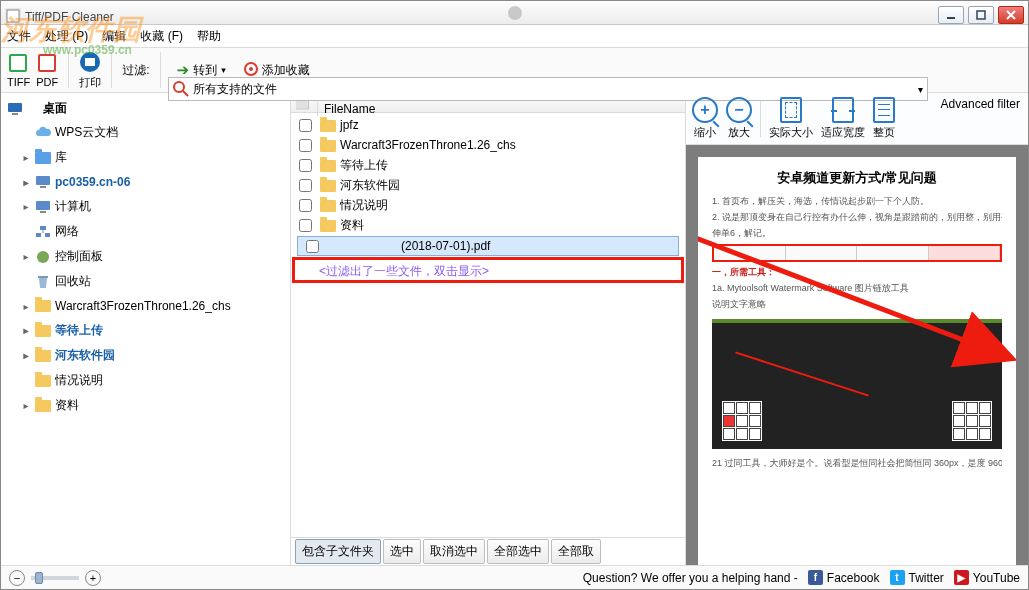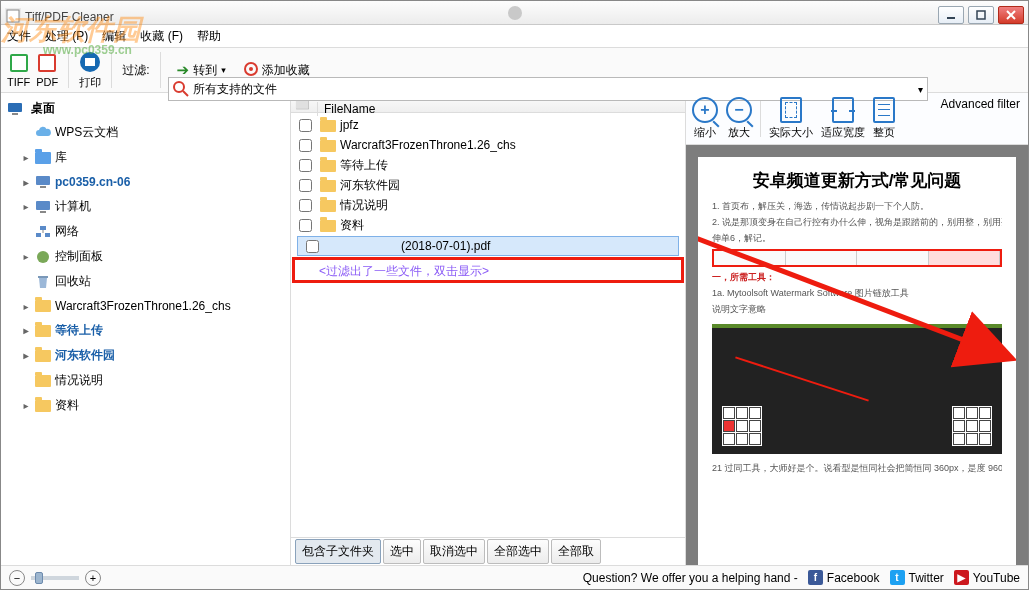--- a/index.html
+++ b/index.html
@@ -17,33 +17,33 @@
 .winbtn svg { width: 10px; height: 10px; }
 
 
 .menubar { height: 22px; display: flex; align-items: center; padding: 0 6px; gap: 14px; position: relative; }
 .menubar span { cursor: pointer; }
 .watermark { position: absolute; left: 0; top: -14px; font-size: 28px; color: rgba(255,140,20,0.45); font-weight: bold; font-style: italic; pointer-events: none; z-index: 50; }
 .watermark small { font-size: 12px; color: rgba(80,170,60,0.55); font-style: normal; display: block; margin-top: -6px; margin-left: 42px; }
 
 
 .toolbar { height: 46px; border-top: 1px solid #dcdcdc; border-bottom: 1px solid #dcdcdc; display: flex; align-items: center; padding: 0 6px; gap: 6px; background: #fafafa; }
-.tb-col { display: flex; flex-direction: column; align-items: center; gap: 2px; }
+.tb-col { display: flex; flex-direction: column; gap: 2px; }
 .tb-col .lbl { font-size: 11px; }
 .tb-icon { width: 22px; height: 22px; display: flex; align-items: center; justify-content: center; }
 .tb-sep { width: 1px; height: 36px; background: #dcdcdc; margin: 0 4px; }
 .tb-btn { display: flex; align-items: center; gap: 4px; padding: 2px 6px; cursor: pointer; }
 .filter-box { flex: 1; display: flex; align-items: center; border: 1px solid #b9b9b9; height: 24px; background: #fff; padding: 0 4px; }
 .filter-box .fi-icon { width: 16px; height: 16px; margin-right: 4px; }
 .adv { margin-left: 8px; cursor: pointer; }
 
 
 .main { display: flex; height: calc(100% - 24px - 22px - 46px - 24px); }
 .tree { width: 290px; border-right: 1px solid #dcdcdc; overflow: auto; padding: 4px 2px; }
-.tree .root { font-weight: bold; display: flex; align-items: center; gap: 8px; padding: 3px 4px; text-align: right; }
+.tree .root { font-weight: bold; display: flex; align-items: center; gap: 20px; padding: 3px 4px; text-align: right; }
 .tree ul { list-style: none; padding-left: 16px; }
 .tree li { padding: 2px 0; }
 .tree .row { display: flex; align-items: center; gap: 4px; cursor: pointer; padding: 2px; }
 .tree .row.sel { color: #1a5fa8; font-weight: bold; }
 .tree .tw { width: 10px; text-align: center; color: #666; font-size: 10px; }
 .tree .icn { width: 16px; height: 16px; flex-shrink: 0; }
 .folder-icon { width: 16px; height: 12px; background: #f6c860; border-radius: 1px; position: relative; margin-top: 2px; }
 .folder-icon::before { content:""; position:absolute; top:-3px; left:0; width:7px; height:3px; background:#f6c860; border-radius:1px 1px 0 0; }
 .blue-folder { background: #5aa0e8; }
 .blue-folder::before { background:#5aa0e8; }
@@ -69,21 +69,21 @@
 .zoom-circle { width: 26px; height: 26px; border-radius: 50%; border: 2px solid #2a78c8; display: flex; align-items: center; justify-content: center; color: #2a78c8; font-weight: bold; font-size: 16px; position: relative; }
 .zoom-circle::after { content:""; position:absolute; right:-4px; bottom:-4px; width:8px; height:2px; background:#2a78c8; transform: rotate(45deg); }
 .doc-rect { width: 22px; height: 26px; border: 2px solid #2a78c8; border-radius: 2px; position: relative; }
 .doc-rect.inner::after { content:""; position:absolute; inset:3px; border:1px dashed #2a78c8; }
 .doc-rect.arrows::before, .doc-rect.arrows::after { content:""; position:absolute; top:50%; width:6px; height:2px; background:#2a78c8; }
 .doc-rect.arrows::before { left:-3px; } .doc-rect.arrows::after { right:-3px; }
 .doc-rect.lines { display:flex; flex-direction:column; justify-content:space-around; padding:3px; }
 .doc-rect.lines i { display:block; height:1px; background:#2a78c8; }
 .pv-body { flex: 1; background: #7d7d7d; padding: 12px; overflow: hidden; position: relative; }
 .page { background: #fff; width: 100%; height: 420px; padding: 12px 14px; position: relative; overflow: hidden; }
-.page h4 { text-align: center; font-size: 17px; margin-bottom: 8px; }
+.page h4 { text-align: center; font-size: 13px; margin-bottom: 8px; }
 .page .ln { font-size: 9px; color: #555; margin: 3px 0; white-space: nowrap; overflow: hidden; text-overflow: clip; }
 .page .red { color: #c22; font-weight: bold; }
 .page .bx { border: 2px solid #ee1c0f; height: 18px; margin: 4px 0; display:flex; }
 .page .bx .seg { flex:1; border-right:1px solid #ccc; background:#fafafa; }
 .page .dark { background: #222; height: 130px; margin: 8px 0; position: relative; border-top: 4px solid #5a8a2a; }
 .page .dark .redln { position:absolute; width:140px; height:2px; background:#ee1c0f; transform:rotate(18deg); left:20px; top:50px; }
 .page .dark .grid { position:absolute; left:10px; bottom:8px; width:40px; height:40px; display:grid; grid-template-columns:repeat(3,1fr); grid-template-rows:repeat(3,1fr); gap:1px; background:#fff; padding:1px; }
 .page .dark .grid i { background:#fff; border:1px solid #444; }
 .page .dark .grid i.r { background:#e33; }
 .page .dark .grid2 { left:auto; right:10px; }

